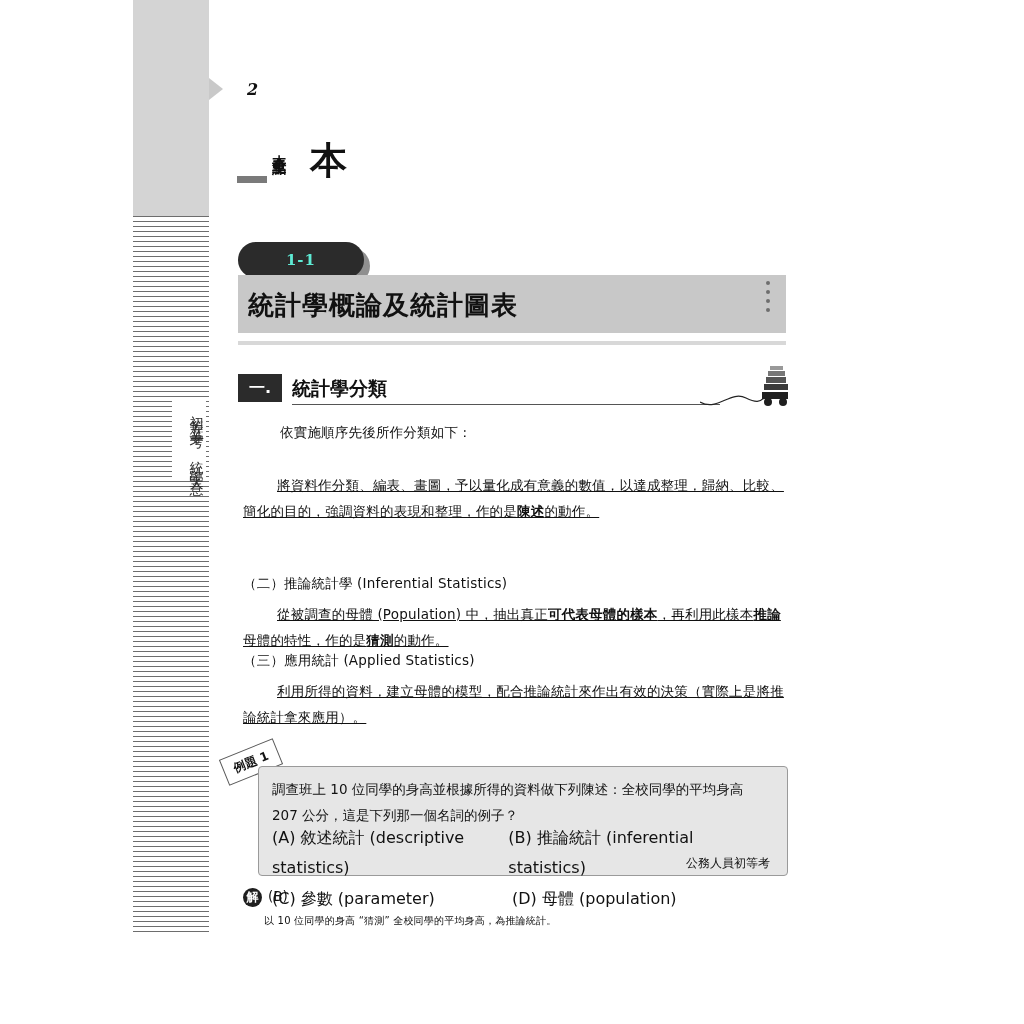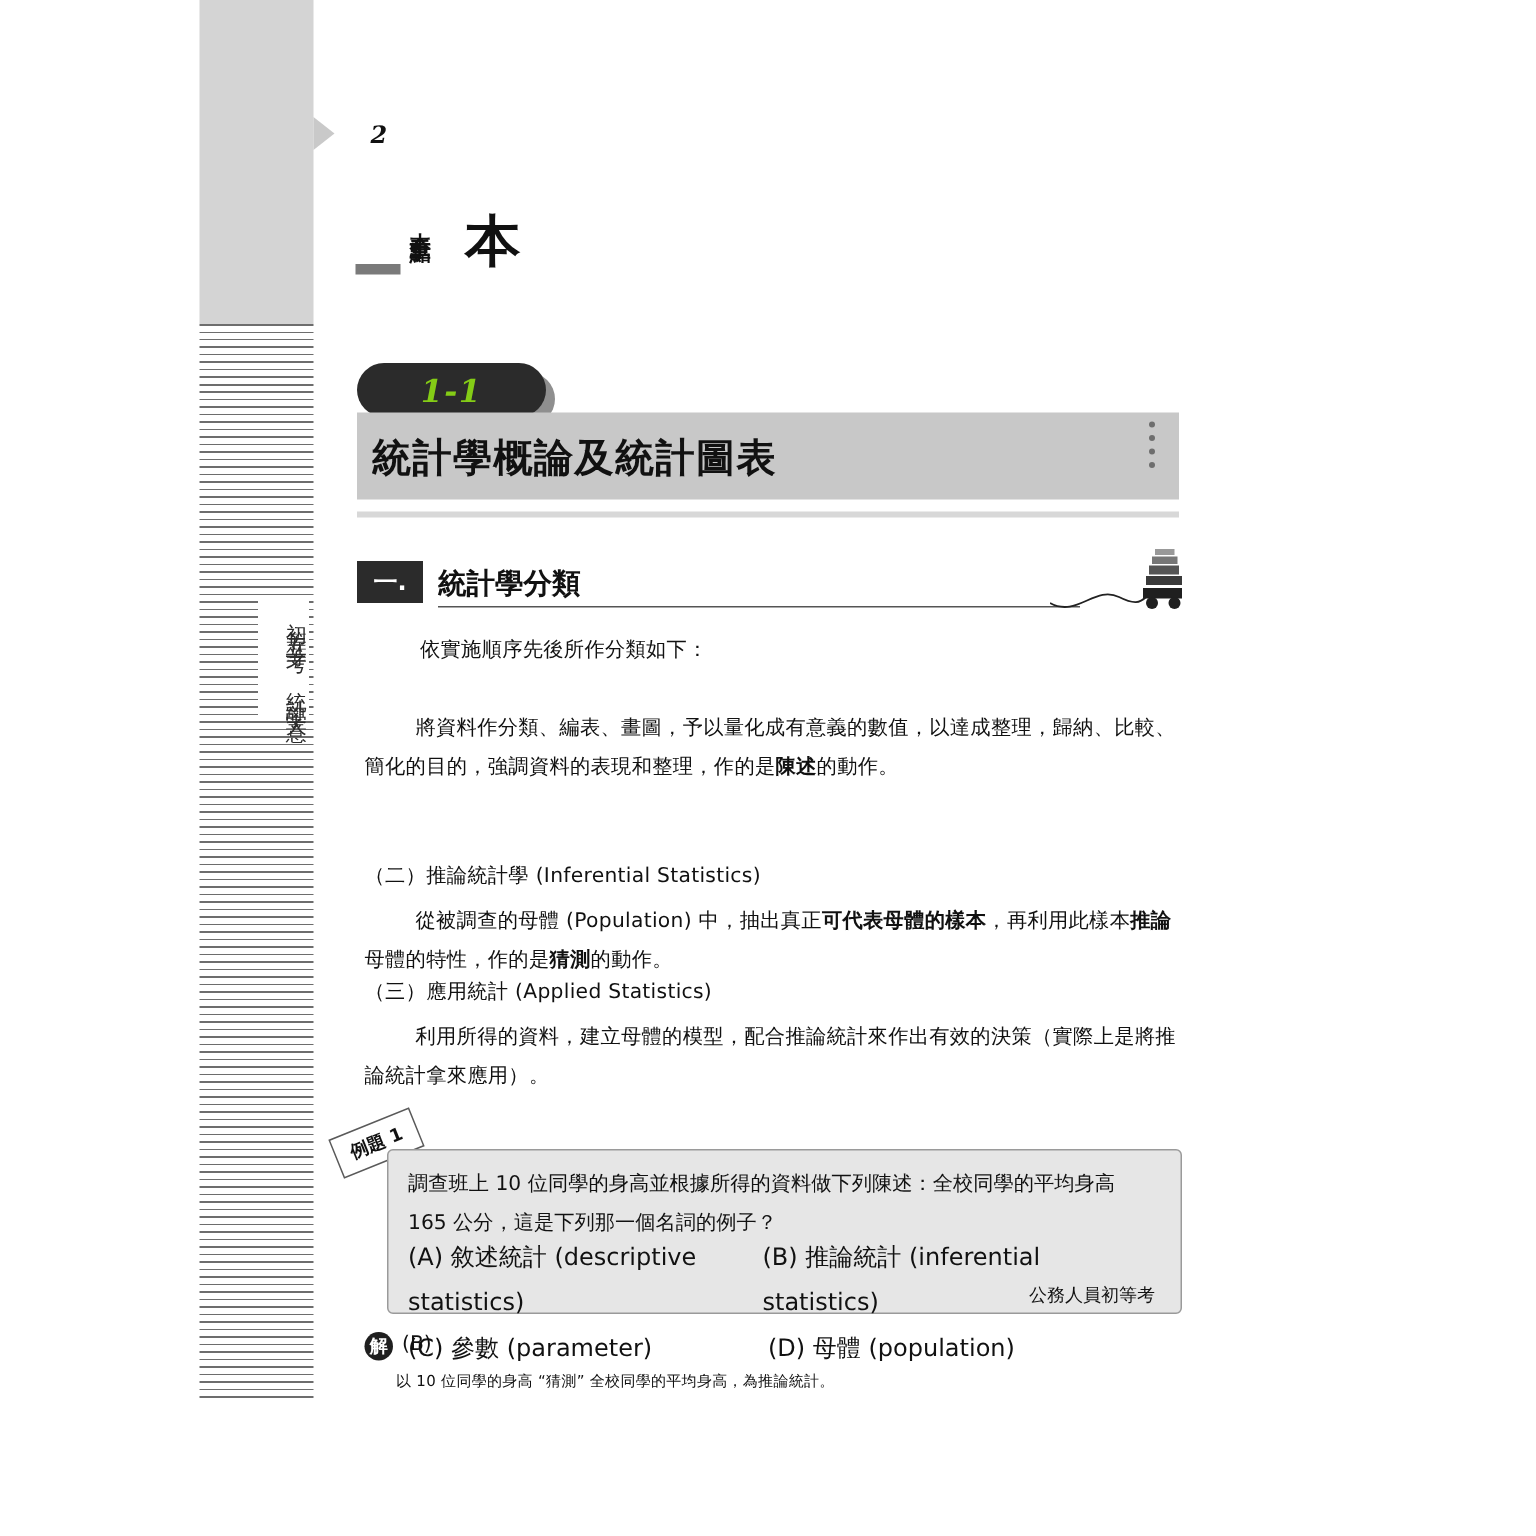--- a/index.html
+++ b/index.html
@@ -120,29 +120,28 @@
     width: 126px; height: 36px;
     background: #8f8f8f;
     border-radius: 18px;
   }
   .sec-tag {
     position: absolute;
     left: 238px; top: 242px;
     width: 126px; height: 36px;
     background: #2b2b2b;
     border-radius: 18px;
-    color: #84cc16;
+    color: #5eead4;
     font-family: "DejaVu Serif", "Liberation Serif", serif;
     font-weight: bold;
-    font-size: 21px;
+    font-size: 15px;
     display: flex;
     align-items: center;
     justify-content: center;
     letter-spacing: 1px;
-    font-style: italic;
   }
 
   
   .sec-bar {
     position: absolute;
     left: 238px; top: 275px;
     width: 548px; height: 58px;
     background: #c8c8c8;
   }
   .sec-bar-title {
@@ -221,20 +220,21 @@
     font-size: 13.5px;
     color: #111;
     letter-spacing: 0.2px;
   }
   .item .head { font-size: 13.5px; }
   .item .head .en { font-family: "DejaVu Sans", "Liberation Sans", sans-serif; }
   .item .para {
     margin-top: 8px;
     line-height: 1.95;
     text-indent: 34px;
+    text-decoration: underline;
   }
   .item .para b { font-weight: bold; }
 
   #item1 { top: 464px; }
   #item2 { top: 575px; }
   #item3 { top: 652px; }
 
   
   .ex-tag {
     position: absolute;
@@ -375,21 +375,21 @@
   <div class="item" id="item3">
     <div class="head">
       <span>（三）應用統計</span>
       <span class="en">(Applied Statistics)</span>
     </div>
     <div class="para">利用所得的資料，建立母體的模型，配合推論統計來作出有效的決策（實際上是將推論統計拿來應用）。</div>
   </div>
 
   <div class="ex-tag">例題 1</div>
   <div class="ex-box"></div>
-  <div class="ex-text">調查班上 10 位同學的身高並根據所得的資料做下列陳述：全校同學的平均身高 165 公分，這是下列那一個名詞的例子？</div>
+  <div class="ex-text">調查班上 10 位同學的身高並根據所得的資料做下列陳述：全校同學的平均身高 207 公分，這是下列那一個名詞的例子？</div>
   <div class="ex-opts">
     <div class="row">
       <span class="c1">(A) 敘述統計 (descriptive statistics)</span>
       <span>(B) 推論統計 (inferential statistics)</span>
     </div>
     <div class="row">
       <span class="c1">(C) 參數 (parameter)</span>
       <span>(D) 母體 (population)</span>
     </div>
   </div>

